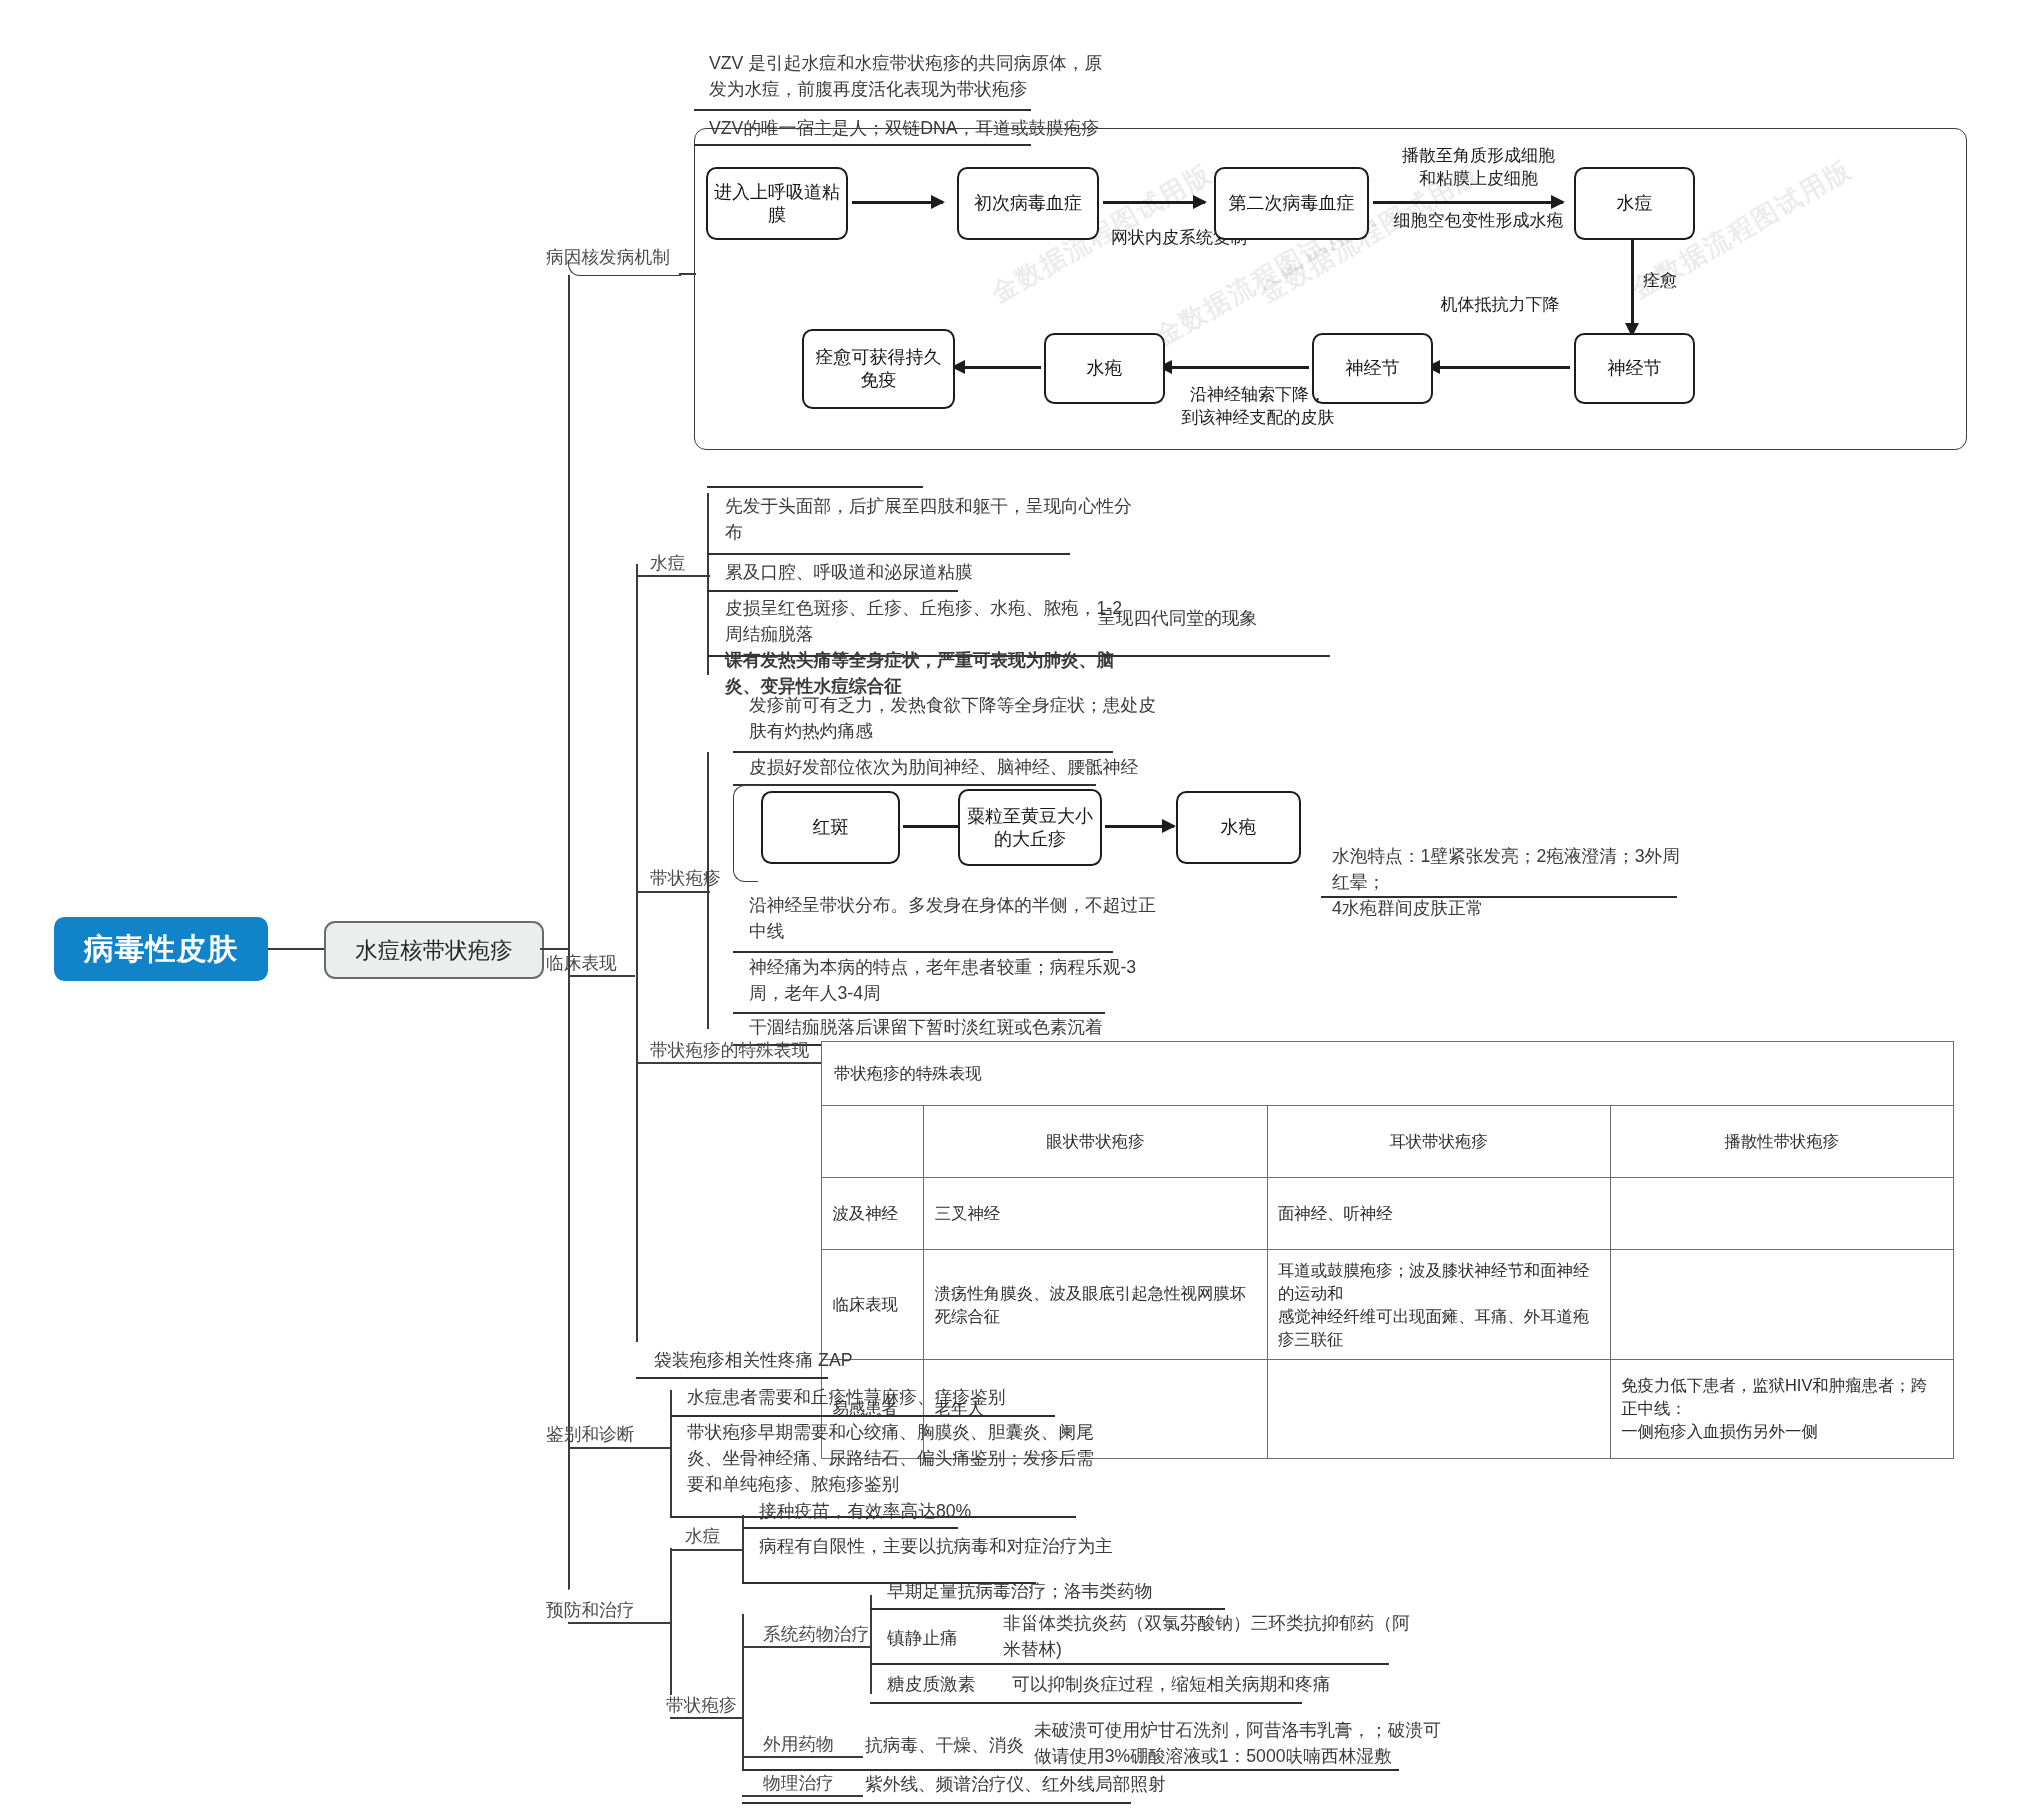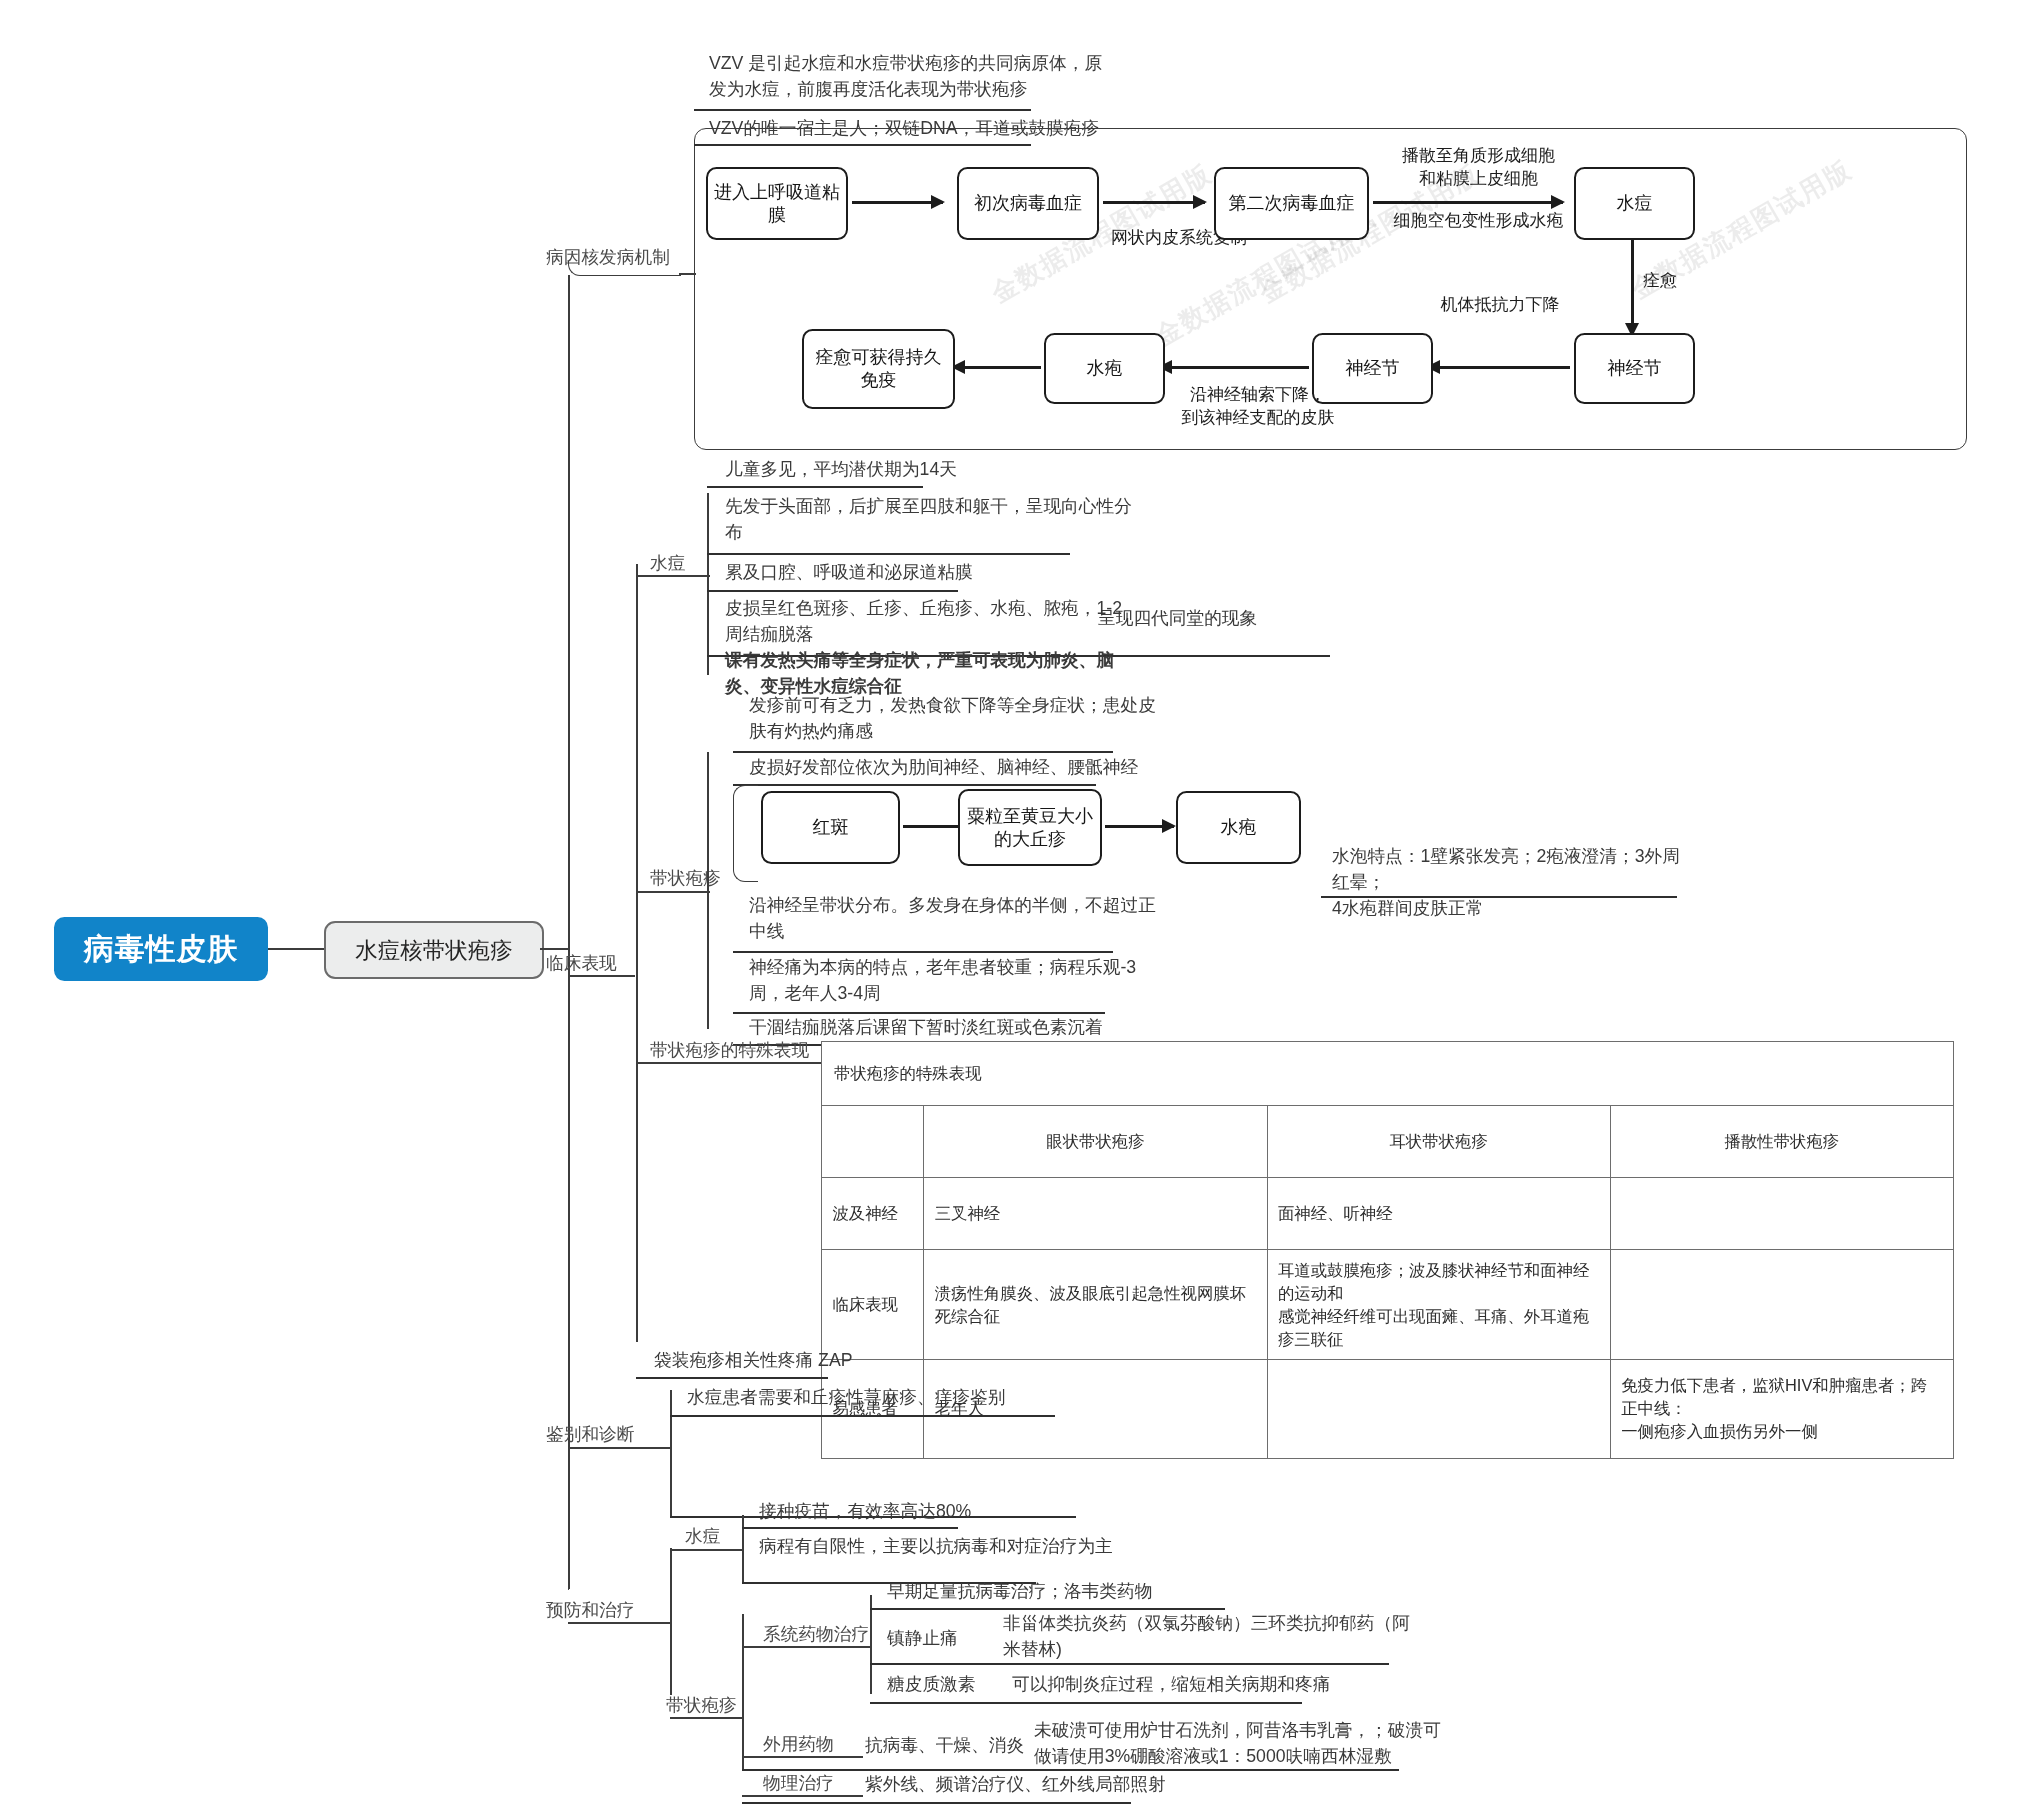--- a/index.html
+++ b/index.html
@@ -151,21 +151,20 @@
 
   <div class="abs branch-label" style="left:546px;top:951px;">临床表现</div>
   <div class="abs hline" style="left:568px;top:975px;width:67px;"></div>
 
   <div class="abs vline" style="left:636px;top:564px;height:778px;"></div>
 
   <div class="abs branch-label" style="left:650px;top:551px;">水痘</div>
   <div class="abs hline" style="left:636px;top:575px;width:74px;"></div>
   <div class="abs vline" style="left:707px;top:493px;height:182px;"></div>
 
-  <div class="abs leaf" style="left:725px;top:456px;width:605px;">儿童多见，平均潜伏期为14天</div>
   <div class="abs uline" style="left:707px;top:486px;width:216px;"></div>
 
   <div class="abs leaf" style="left:725px;top:493px;width:605px;">先发于头面部，后扩展至四肢和躯干，呈现向心性分
 布</div>
   <div class="abs uline" style="left:707px;top:553px;width:363px;"></div>
 
   <div class="abs leaf" style="left:725px;top:559px;width:605px;">累及口腔、呼吸道和泌尿道粘膜</div>
   <div class="abs uline" style="left:707px;top:590px;width:251px;"></div>
 
   <div class="abs leaf" style="left:725px;top:595px;width:605px;">皮损呈红色斑疹、丘疹、丘疱疹、水疱、脓疱，1-2
@@ -252,20 +251,23 @@
   <div class="abs leaf" style="left:654px;top:1347px;width:363px;">袋装疱疹相关性疼痛 ZAP</div>
   <div class="abs uline" style="left:636px;top:1377px;width:192px;"></div>
 
   <div class="abs branch-label" style="left:546px;top:1422px;">鉴别和诊断</div>
   <div class="abs hline" style="left:568px;top:1447px;width:104px;"></div>
   <div class="abs vline" style="left:670px;top:1390px;height:128px;"></div>
 
   <div class="abs leaf" style="left:687px;top:1384px;width:623px;">水痘患者需要和丘疹性荨麻疹、痒疹鉴别</div>
   <div class="abs uline" style="left:670px;top:1415px;width:385px;"></div>
 
+  <div class="abs leaf" style="left:687px;top:1419px;width:623px;">带状疱疹早期需要和心绞痛、胸膜炎、胆囊炎、阑尾
+炎、坐骨神经痛、尿路结石、偏头痛鉴别；发疹后需
+要和单纯疱疹、脓疱疹鉴别</div>
   <div class="abs uline" style="left:670px;top:1516px;width:406px;"></div>
 
   <div class="abs branch-label" style="left:546px;top:1598px;">预防和治疗</div>
   <div class="abs elbow" style="left:568px;top:1577px;width:0px;height:12px;"></div>
   <div class="abs hline" style="left:568px;top:1622px;width:104px;"></div>
   <div class="abs vline" style="left:670px;top:1548px;height:147px;"></div>
 
   <div class="abs branch-label" style="left:685px;top:1524px;">水痘</div>
   <div class="abs hline" style="left:670px;top:1549px;width:74px;"></div>
   <div class="abs vline" style="left:742px;top:1515px;height:69px;"></div>

